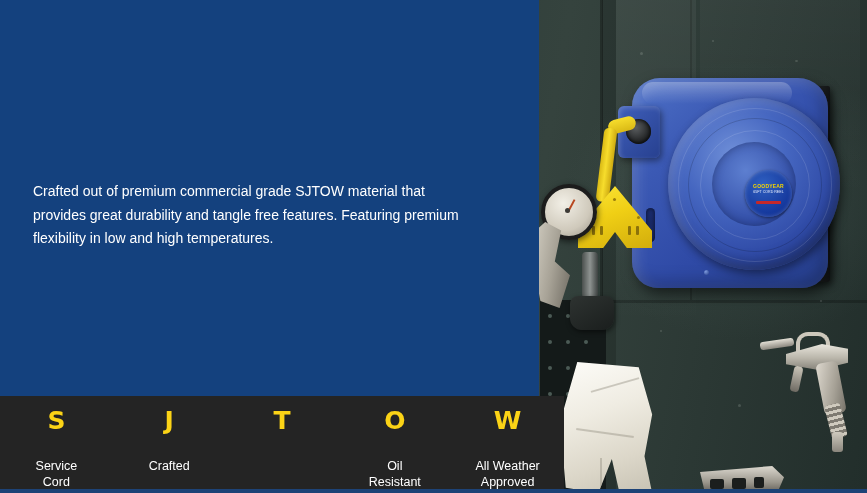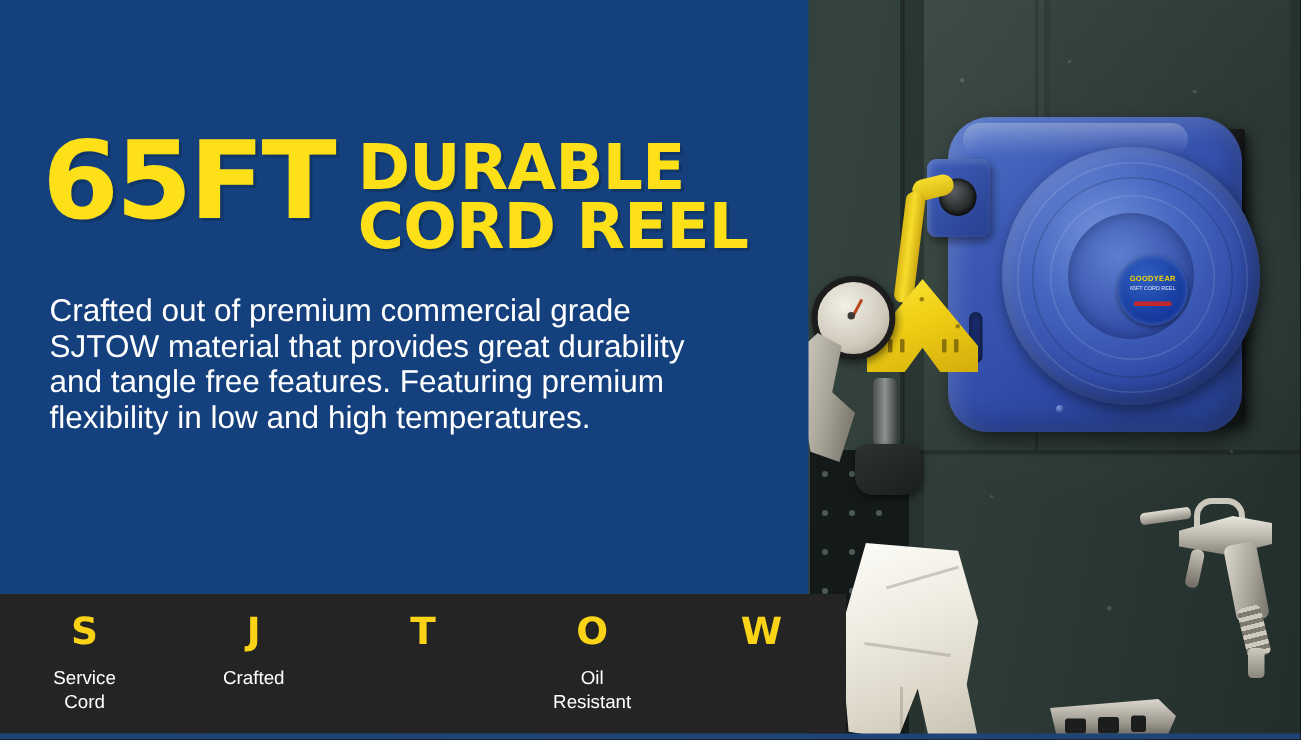--- a/index.html
+++ b/index.html
@@ -218,41 +218,41 @@
   }
   .head-lines{margin-left:18px;padding-top:4px;}
   .head-line{
     font-size:42px;line-height:39px;font-weight:bold;color:#fde018;
     letter-spacing:-0.5px;
     font-family:"DejaVu Sans",sans-serif;
     white-space:nowrap;
     text-shadow:2px 2px 0 rgba(0,0,0,.18);
   }
   .body-copy{
-    position:absolute;left:33px;top:196px;width:440px;
-    font-size:21px;line-height:23.5px;color:#ffffff;
+    position:absolute;left:33px;top:180px;width:440px;
+    font-size:14px;line-height:23.5px;color:#ffffff;
     font-family:"Liberation Sans",sans-serif;
   }
 
   
   .feature-bar{
     position:absolute;left:0;top:396px;width:564px;height:93px;
     background:#242424;
     display:flex;align-items:flex-start;
   }
   .feature-col{
     width:112.8px;display:flex;flex-direction:column;align-items:center;
     padding-top:12px;
   }
   .feature-letter{
     font-size:25px;line-height:26px;font-weight:bold;color:#fbd316;
     font-family:"DejaVu Sans",sans-serif;
   }
   .feature-text{
-    margin-top:10px;font-size:12.5px;line-height:16px;color:#ffffff;
+    margin-top:24px;font-size:12.5px;line-height:16px;color:#ffffff;
     text-align:center;font-family:"Liberation Sans",sans-serif;
   }
   .bottom-strip{
     position:absolute;left:0;top:489px;width:867px;height:4px;background:#1d4377;
   }
 </style>
 </head>
 <body>
 
 <div id="banner">
@@ -354,27 +354,20 @@
 
     <div class="rag">
       <div class="rag-fold" style="left:30px;top:22px;width:50px;height:2px;transform:rotate(-16deg);"></div>
       <div class="rag-fold" style="left:16px;top:70px;width:58px;height:2px;transform:rotate(8deg);"></div>
       <div class="rag-fold" style="left:40px;top:96px;width:2px;height:34px;"></div>
     </div>
   </div>
 
   <div class="blue-panel">
 
-    <div class="headline">
-      <div class="big-ft">65FT</div>
-      <div class="head-lines">
-        <div class="head-line">DURABLE</div>
-        <div class="head-line">CORD REEL</div>
-      </div>
-    </div>
 
     <div class="body-copy">Crafted out of premium commercial grade SJTOW material that provides great durability and tangle free features. Featuring premium flexibility in low and high temperatures.</div>
   </div>
 
   <div class="feature-bar">
     <div class="feature-col">
       <div class="feature-letter">S</div>
       <div class="feature-text">Service<br>Cord</div>
     </div>
     <div class="feature-col">
@@ -383,17 +376,18 @@
     </div>
     <div class="feature-col">
       <div class="feature-letter">T</div>
     </div>
     <div class="feature-col">
       <div class="feature-letter">O</div>
       <div class="feature-text">Oil<br>Resistant</div>
     </div>
     <div class="feature-col">
       <div class="feature-letter">W</div>
+      <div class="feature-text">All Weather<br>Approved</div>
     </div>
   </div>
 
   <div class="bottom-strip"></div>
 </div>
 
 </body></html>

